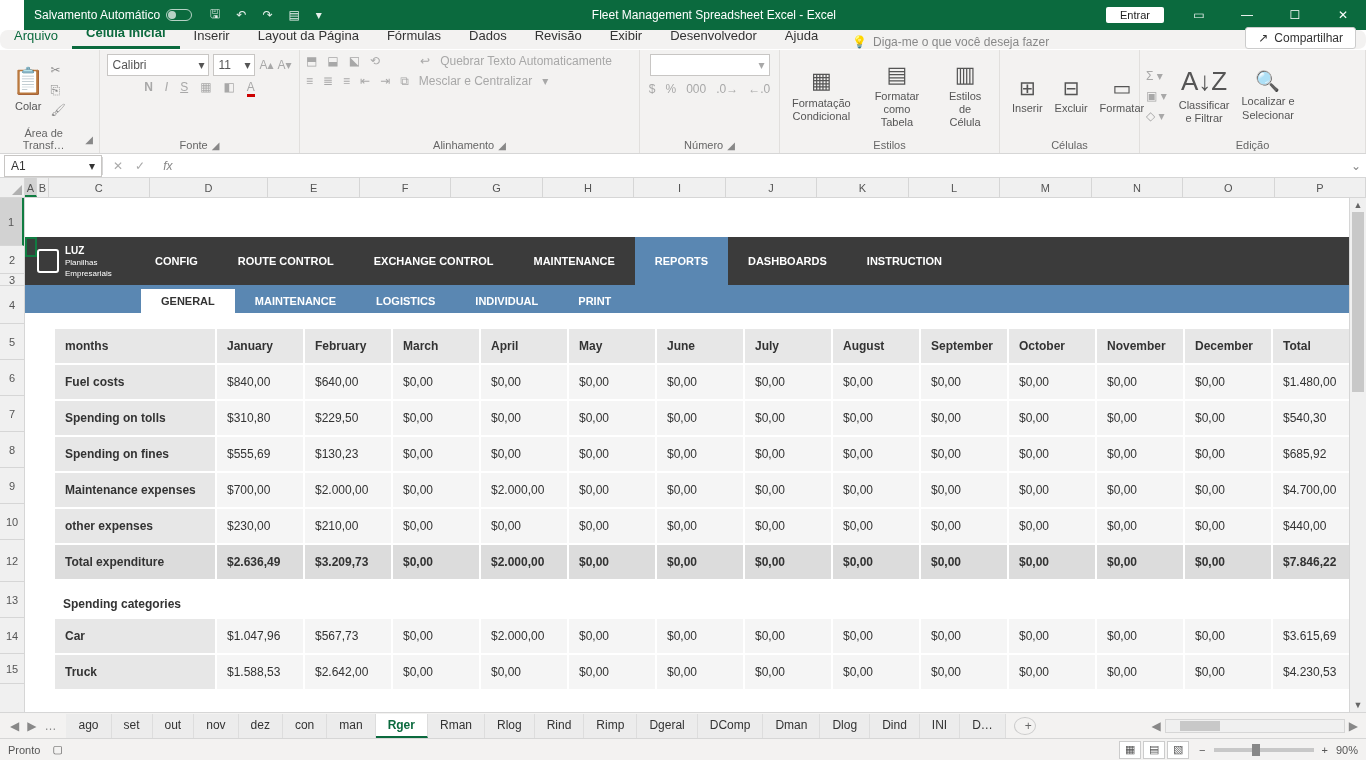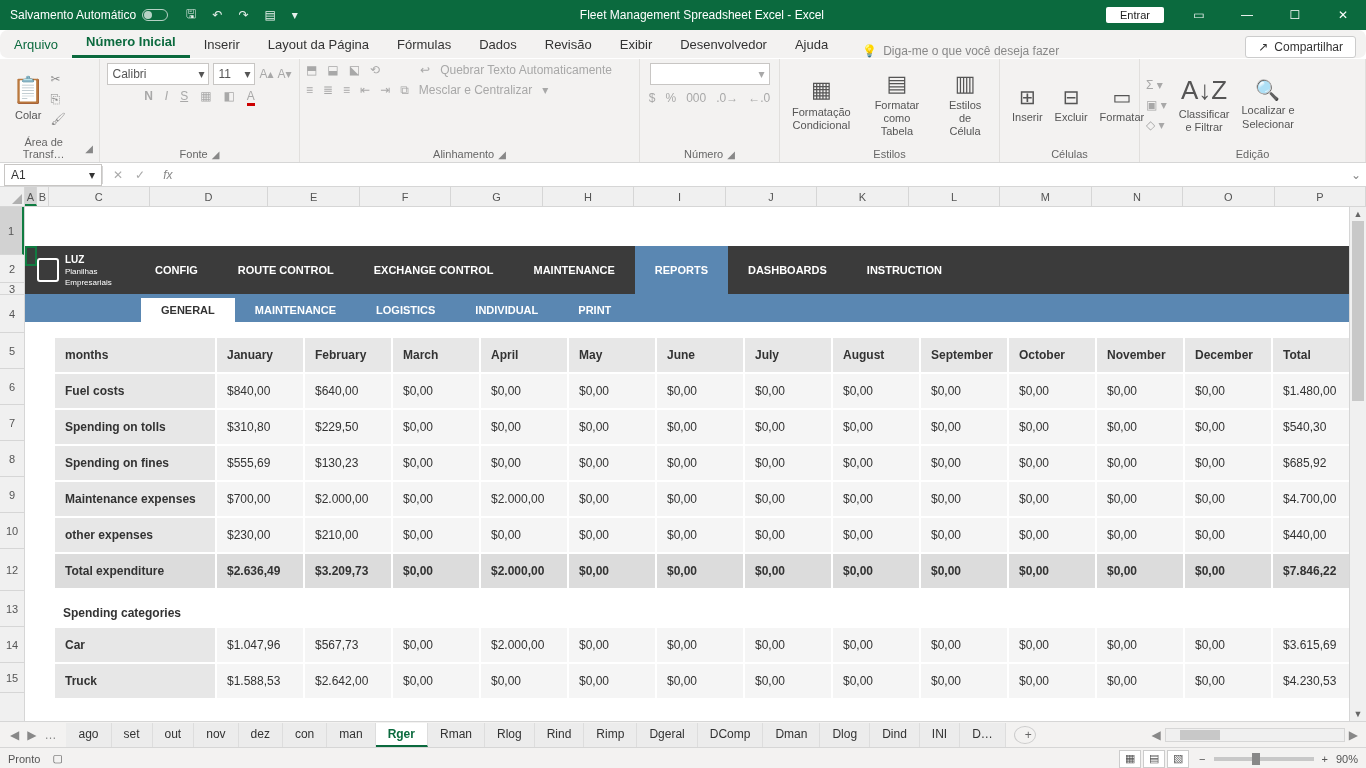--- a/index.html
+++ b/index.html
@@ -1,28 +1,28 @@
 <!DOCTYPE html>
 <html><head>
 <meta charset="utf-8">
 <style>
 * { margin:0; padding:0; box-sizing:border-box; font-family:"Segoe UI",Arial,sans-serif; }
 body { background:#fff; width:1366px; height:768px; overflow:hidden; position:relative; font-size:12px; color:#333;}
 
-.titlebar{height:30px;background:#0b6a3e;display:flex;align-items:center;color:#fff;font-size:12px;}
+.titlebar{height:30px;background:#0b6a3e;display:flex;align-items:center;color:#fff;font-size:12px;margin-left:24px;}
 .titlebar .autosave{display:flex;align-items:center;gap:6px;padding:0 10px;}
 .titlebar .toggle{width:26px;height:12px;border:1px solid #fff;border-radius:7px;position:relative;opacity:.7;}
 .titlebar .toggle::after{content:"";position:absolute;width:8px;height:8px;border-radius:50%;background:#fff;top:1px;left:1px;}
 .titlebar .qat{display:flex;align-items:center;gap:16px;padding-left:8px;opacity:.9;}
 .titlebar .center{flex:1;text-align:center;}
 .titlebar .right{display:flex;align-items:center;gap:2px;}
 .titlebar .entrar{background:#fff;color:#222;padding:2px 14px;border-radius:2px;margin-right:10px;font-size:11px;}
 .titlebar .winbtn{width:46px;height:30px;display:flex;align-items:center;justify-content:center;}
 
-.menutabs{height:29px;background:#f3f2f1;display:flex;align-items:flex-end;border-bottom:1px solid #fff;border-radius:8px;}
+.menutabs{height:20px;background:#f3f2f1;display:flex;align-items:flex-end;border-bottom:1px solid #fff;border-radius:8px;}
 .menutabs .tab{padding:6px 14px;font-size:13px;color:#333;cursor:pointer;}
 .menutabs .tab.file{color:#0b6a3e;font-weight:400;}
 .menutabs .tab.active{border-bottom:3px solid #0b6a3e;color:#0b6a3e;font-weight:600;}
 .menutabs .tell{display:flex;align-items:center;gap:6px;color:#888;margin-left:20px;}
 .menutabs .share{margin-left:auto;margin-right:10px;border:1px solid #ccc;border-radius:3px;padding:3px 12px;background:#fff;display:flex;align-items:center;gap:6px;color:#333;}
 
 .ribbon{height:104px;background:#f3f2f1;border-bottom:1px solid #d6d6d6;display:flex;}
 .group{border-right:1px solid #e1dfdd;display:flex;flex-direction:column;justify-content:space-between;padding:4px 6px 2px;}
 .group .glabel{text-align:center;font-size:11px;color:#666;padding-top:2px;display:flex;align-items:center;justify-content:center;gap:4px;}
 .group .glabel .dlg{font-size:10px;color:#888;}
@@ -114,21 +114,21 @@
     <span class="entrar">Entrar</span>
     <span class="winbtn">▭</span>
     <span class="winbtn">—</span>
     <span class="winbtn">☐</span>
     <span class="winbtn">✕</span>
   </div>
 </div>
 
 <div class="menutabs">
   <div class="tab file">Arquivo</div>
-  <div id="menutabs-dyn" style="display: contents;"><div class="tab active">Número Inicial</div><div class="tab">Inserir</div><div class="tab">Layout da Página</div><div class="tab">Fórmulas</div><div class="tab">Dados</div><div class="tab">Revisão</div><div class="tab">Exibir</div><div class="tab">Desenvolvedor</div><div class="tab">Ajuda</div></div>
+  <div id="menutabs-dyn" style="display: contents;"><div class="tab active">Célula Inicial</div><div class="tab">Inserir</div><div class="tab">Layout da Página</div><div class="tab">Fórmulas</div><div class="tab">Dados</div><div class="tab">Revisão</div><div class="tab">Exibir</div><div class="tab">Desenvolvedor</div><div class="tab">Ajuda</div></div>
   <div class="tell">
     <span>💡</span>
     <span>Diga-me o que você deseja fazer</span>
   </div>
   <div class="share">
     <span>↗</span>
     <span>Compartilhar</span>
   </div>
 </div>
 

